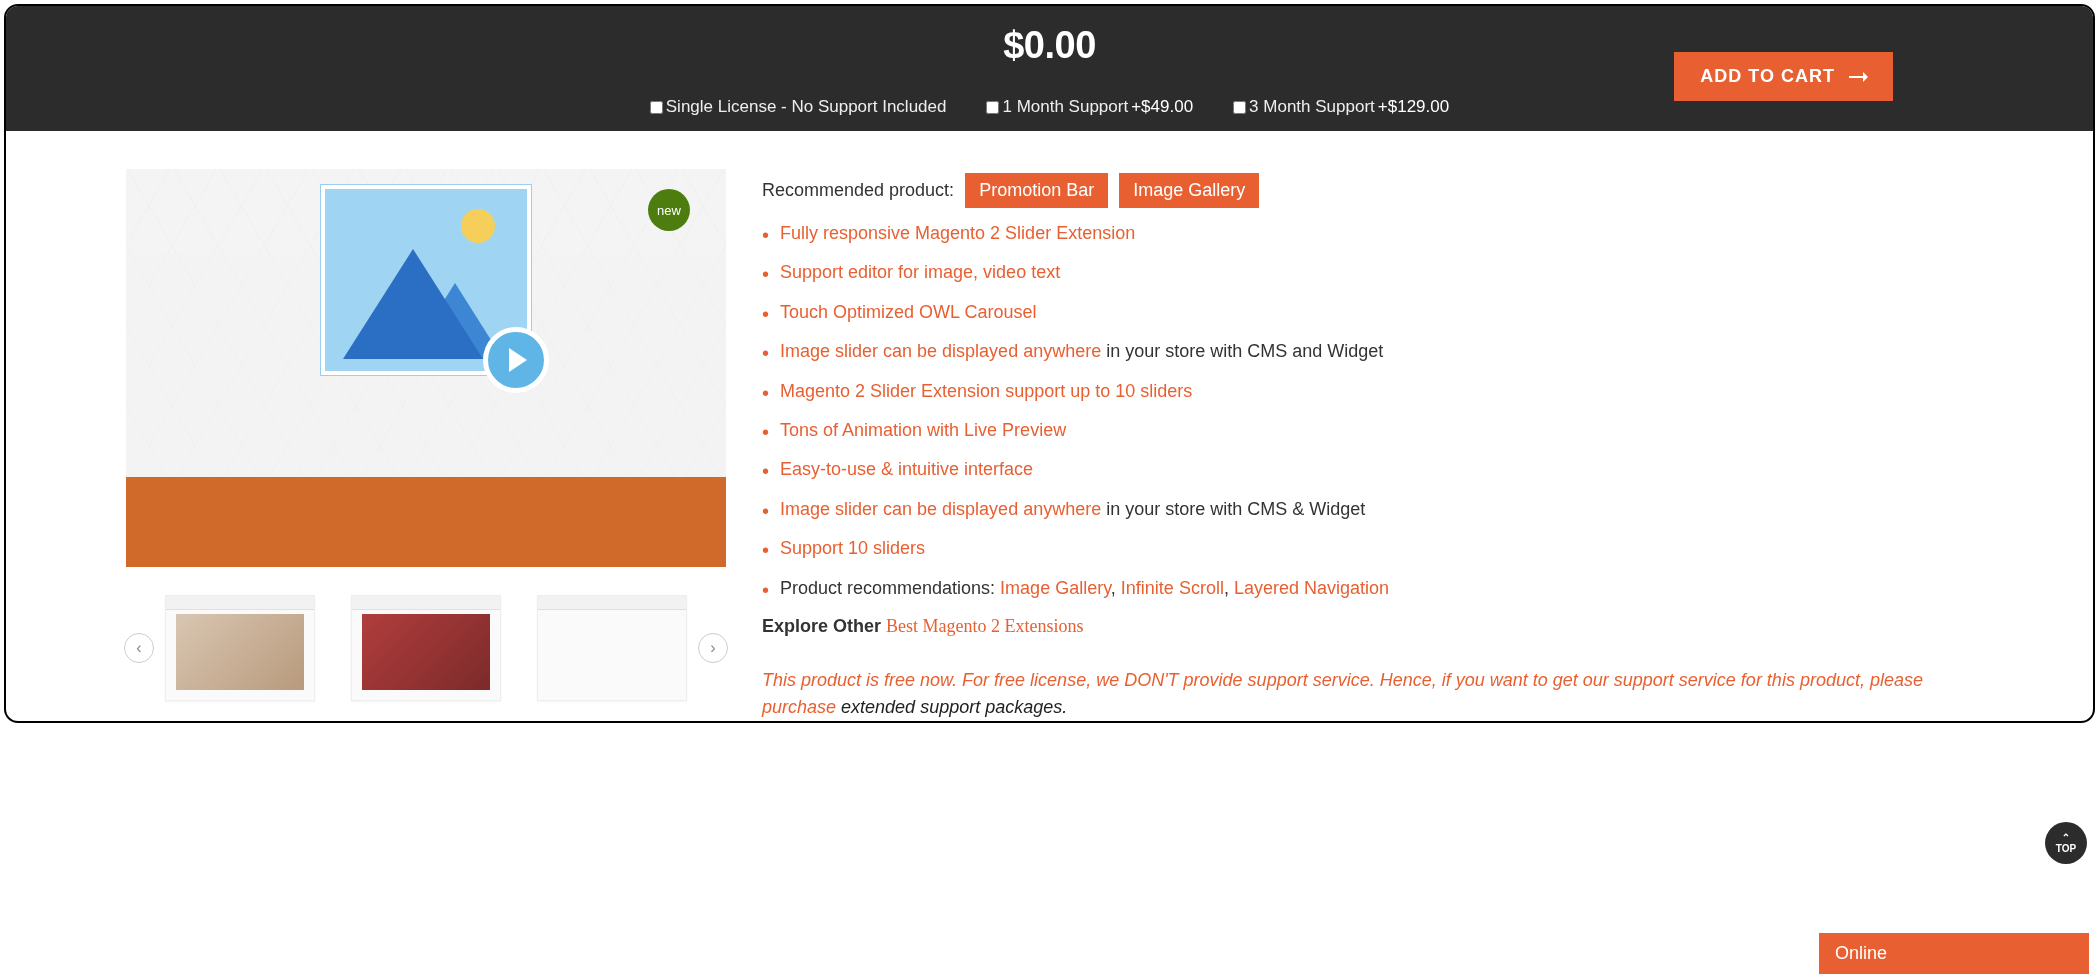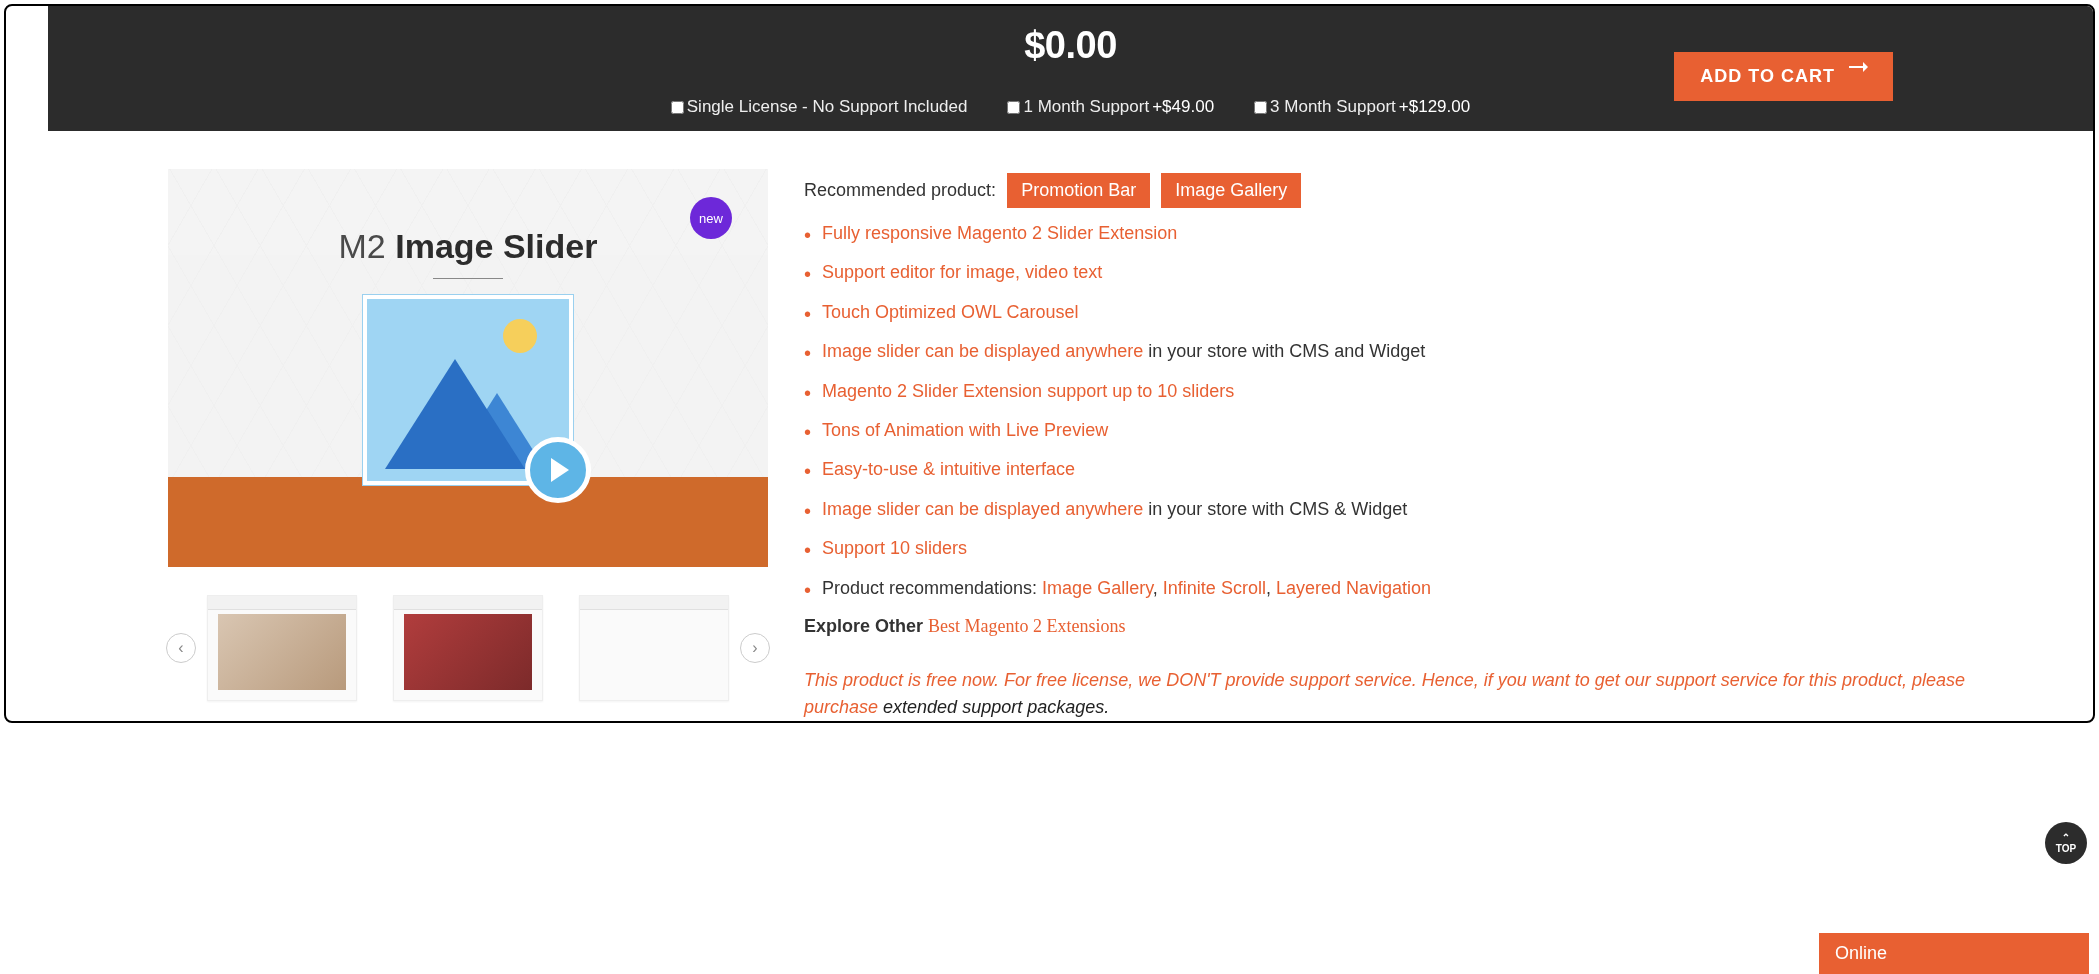--- a/index.html
+++ b/index.html
@@ -1,36 +1,36 @@
 <!DOCTYPE html>
 <html><head>
 <meta charset="utf-8">
 <style>
 * { box-sizing: border-box; margin: 0; padding: 0; }
 body { font-family: -apple-system, BlinkMacSystemFont, "Segoe UI", Helvetica, Arial, sans-serif; background: #fff; color: #333; }
-.frame { border: 2px solid #000; border-radius: 8px; margin: 4px; overflow: hidden; padding-left: 42px; }
+.frame { border: 2px solid #000; border-radius: 14px; margin: 4px; overflow: hidden; }
 .topbar { background: #2c2c2c; color: #fff; padding: 18px 40px 14px; }
 .price-row { text-align: center; }
 .price { font-size: 38px; font-weight: 700; letter-spacing: -0.5px; display: inline-block; }
-.add-to-cart { position: absolute; right: 160px; top: 28px; background: #e86032; color: #fff; border: none; padding: 14px 26px; font-size: 18px; font-weight: 700; letter-spacing: 1px; cursor: pointer; display: inline-flex; gap: 14px; }
+.add-to-cart { position: absolute; right: 160px; top: 28px; background: #e86032; color: #fff; border: none; padding: 14px 26px; font-size: 18px; font-weight: 700; letter-spacing: 1px; cursor: pointer; display: inline-flex; align-items: center; gap: 14px; }
 .arrow-r { display: inline-block; width: 18px; height: 2px; background: #fff; position: relative; }
 .arrow-r::after { content: ""; position: absolute; right: -1px; top: -4px; border: 5px solid transparent; border-left-color: #fff; border-right: 0; }
 .topbar-inner { position: relative; }
 .options-row { display: flex; gap: 40px; justify-content: center; padding-top: 30px; font-size: 17px; color: #eee; }
 .opt { display: flex; align-items: center; gap: 3px; }
 .opt input[type="checkbox"] { width: 13px; height: 13px; cursor: pointer; }
 .opt .extra-price { font-size: 17px; color: #fff; font-weight: 500; }
 .main { display: flex; gap: 36px; padding: 38px 120px 0 120px; align-items: flex-start; }
 .left { flex: 0 0 600px; }
 .product-image { background: #efefef; position: relative; height: 398px; overflow: hidden; }
 .product-image .hex-bg { position: absolute; inset: 0; background: repeating-linear-gradient(60deg, #f1f1f1 0 1px, transparent 1px 40px), repeating-linear-gradient(-60deg, #f1f1f1 0 1px, transparent 1px 40px), #f7f7f7; opacity: 0.6; }
 .prod-title { position: relative; text-align: center; padding-top: 58px; font-size: 34px; color: #4a4a4a; }
 .prod-title b { color: #2c2c2c; font-weight: 700; }
 .prod-underline { width: 70px; height: 1px; background: #888; margin: 12px auto 0; }
-.new-badge { position: absolute; top: 28px; right: 36px; width: 42px; height: 42px; background: #6d28d9; color: #fff; border-radius: 50%; font-size: 13px; display: flex; align-items: center; justify-content: center; }
+.new-badge { position: absolute; top: 20px; right: 36px; width: 42px; height: 42px; background: #4d7c0f; color: #fff; border-radius: 50%; font-size: 13px; display: flex; align-items: center; justify-content: center; }
 .img-icon-wrap { position: relative; width: 210px; height: 190px; margin: 16px auto 0; }
 .img-frame { position: absolute; inset: 0; border: 4px solid #fff; background: #9fd5f3; box-shadow: 0 0 0 1px #9ad0ef; }
 .img-sky { position: absolute; inset: 6px; background: #9fd5f3; }
 .sun { position: absolute; right: 26px; top: 14px; width: 34px; height: 34px; border-radius: 50%; background: #f6cf5b; }
 .mtn1 { position: absolute; bottom: 6px; left: 12px; width: 0; height: 0; border-left: 70px solid transparent; border-right: 70px solid transparent; border-bottom: 110px solid #2a6fc4; }
 .mtn2 { position: absolute; bottom: 6px; right: 18px; width: 0; height: 0; border-left: 48px solid transparent; border-right: 48px solid transparent; border-bottom: 76px solid #3d86d4; }
 .arrow-circle { position: absolute; right: -18px; bottom: -18px; width: 66px; height: 66px; border-radius: 50%; background: #5eb5e6; border: 5px solid #fff; display: flex; align-items: center; justify-content: center; }
 .arrow-circle .tri { width: 0; height: 0; border-top: 12px solid transparent; border-bottom: 12px solid transparent; border-left: 18px solid #fff; margin-left: 4px; }
 .orange-strip { position: absolute; bottom: 0; left: 0; right: 0; height: 90px; background: #cf6a2b; }
 .thumbs-wrap { position: relative; margin-top: 28px; display: flex; gap: 36px; justify-content: center; align-items: center; }
@@ -91,24 +91,20 @@
       </div>
     </div>
   </div>
 
   <div class="main">
     <div class="left">
       <div class="product-image">
         <div class="hex-bg"></div>
         <div class="orange-strip"></div>
         <div class="new-badge">new</div>
-        <div class="prod-title">
-          <span>M2 </span><b>Image Slider</b>
-          <div class="prod-underline"></div>
-        </div>
         <div class="img-icon-wrap">
           <div class="img-frame">
             <div class="img-sky">
               <div class="sun"></div>
               <div class="mtn2"></div>
               <div class="mtn1"></div>
             </div>
           </div>
           <div class="arrow-circle">
               <div class="tri"></div>

